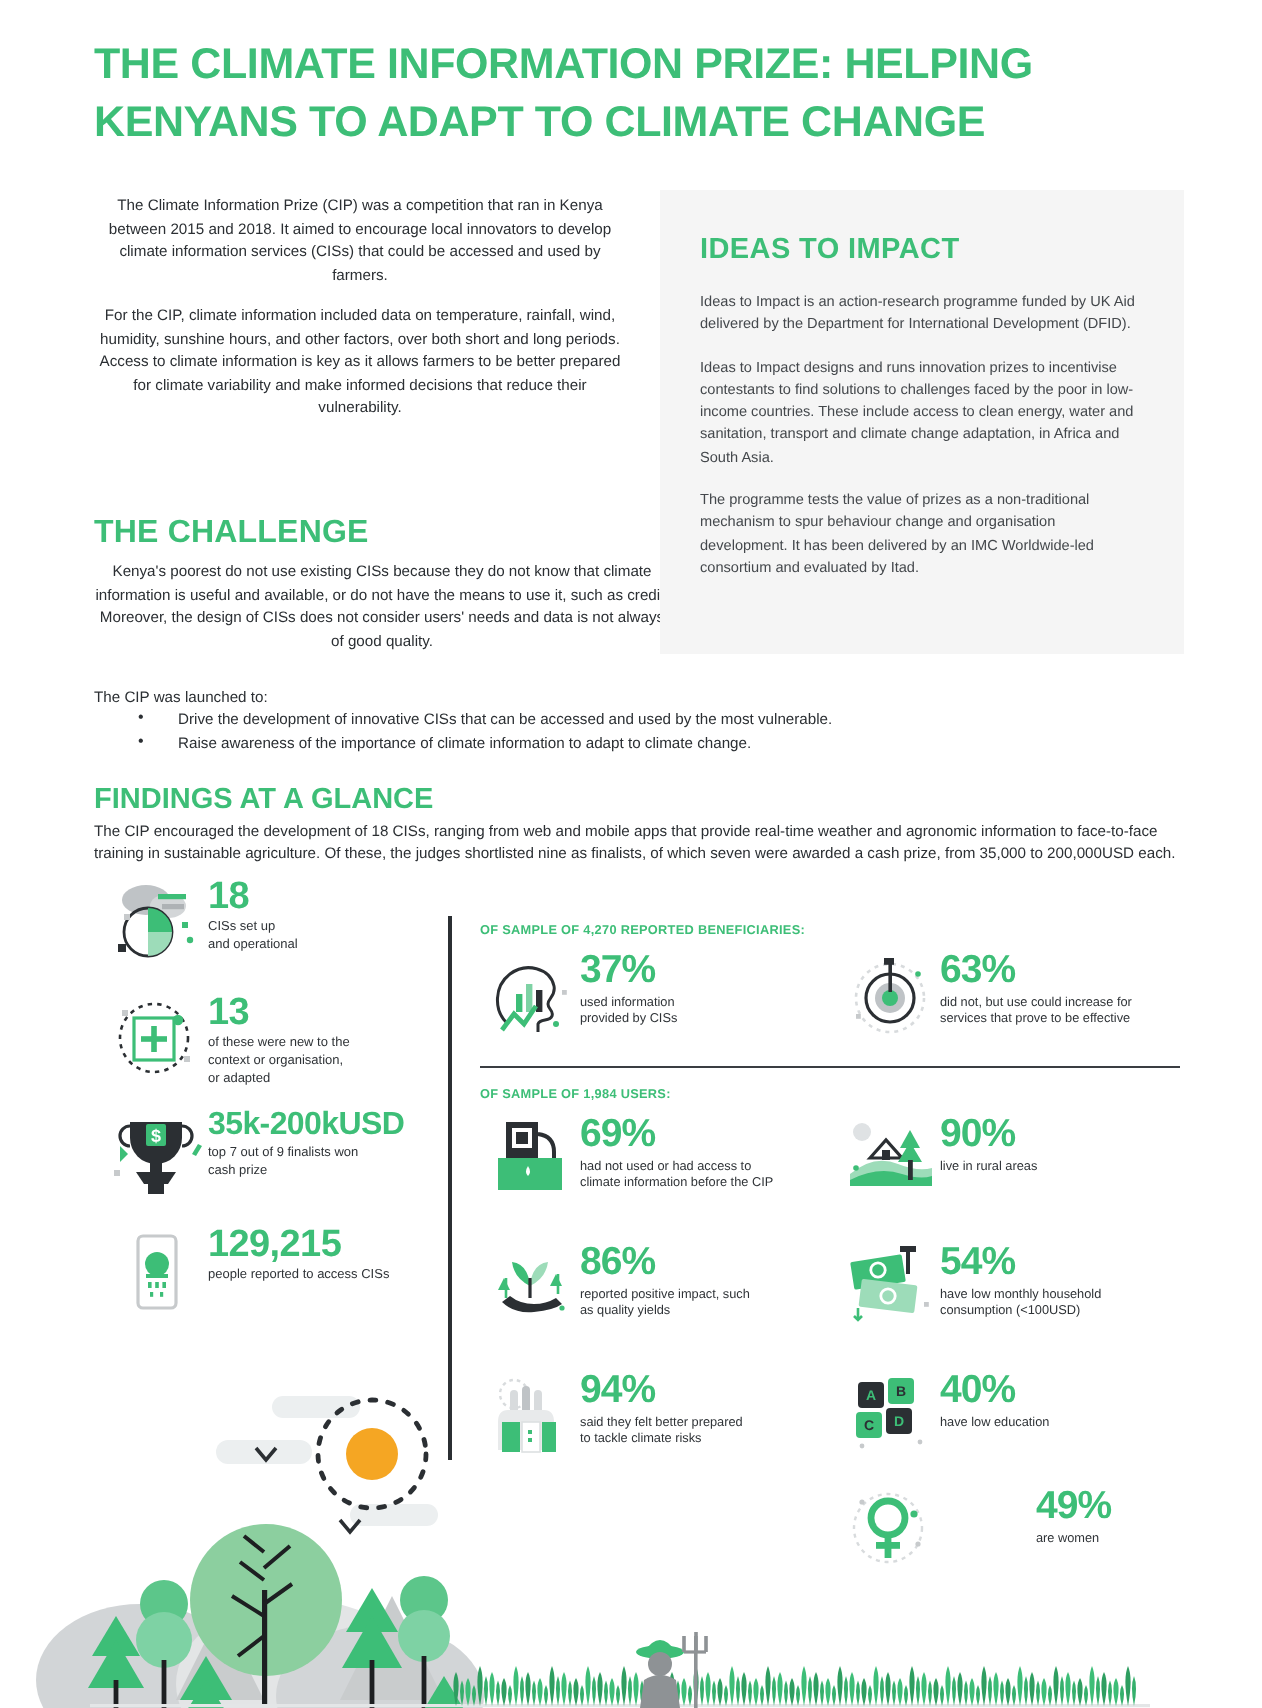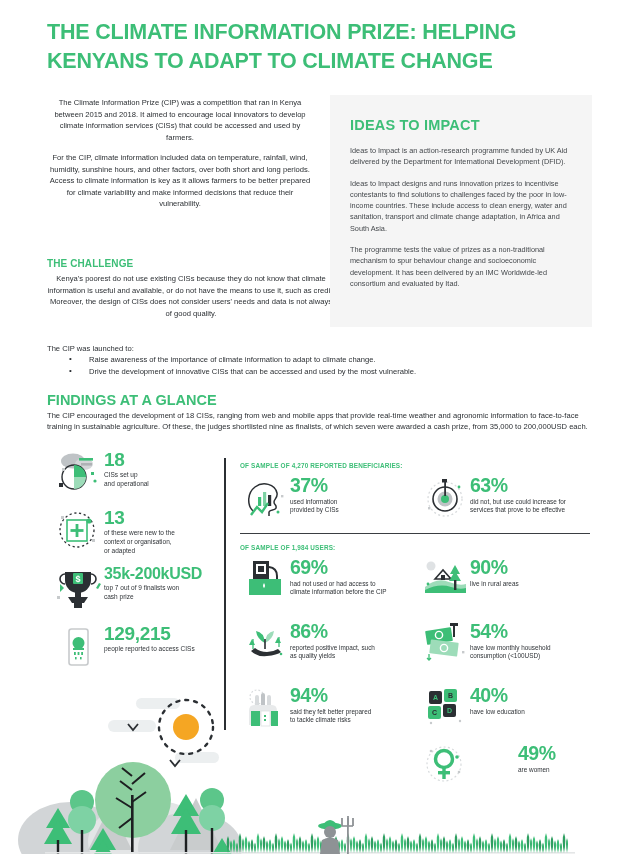--- a/index.html
+++ b/index.html
@@ -19,21 +19,21 @@
     letter-spacing: -0.2px;
   }
 
   
   .intro-col { position: absolute; left: 47px; top: 97px; width: 266px; }
   .body-text {
     font-size: 7.6px; line-height: 1.52; color: #2b2f33;
     margin-bottom: 9px; text-align: center;
   }
   .sec-head {
-    color: #3DBE77; font-size: 10px; font-weight: bold;
+    color: #3DBE77; font-size: 16px; font-weight: bold;
     letter-spacing: 0.1px; margin: 9px 0 4px 0;
   }
   .bullet-lead { font-size: 7.6px; color:#2b2f33; margin-top: 7px; }
   ul.bullets { list-style: none; margin: 1px 0 0 0; padding: 0; }
   ul.bullets li {
     position: relative; font-size: 7.6px; line-height: 1.5;
     color: #2b2f33; padding-left: 42px; margin-bottom: 1px;
   }
   ul.bullets li::before {
     content: "\2022"; position: absolute; left: 22px; top: -1px;
@@ -61,21 +61,21 @@
   .findings-text {
     position: absolute; left: 47px; top: 410px; width: 548px;
     font-size: 7.6px; line-height: 1.5; color: #2b2f33;
   }
 
   
   .divider {
     position: absolute; left: 224px; top: 458px; width: 1.6px; height: 272px;
     background: #2b2f33;
   }
-  .left-stats { position: absolute; left: 52px; top: 448px; width: 170px; }
+  .left-stats { position: absolute; left: 52px; top: 437px; width: 170px; }
   .stat-row { display: flex; align-items: flex-start; margin-bottom: 8px; min-height: 50px; }
   .stat-icon { width: 52px; flex: 0 0 52px; display:flex; align-items:center; justify-content:center; padding-top:2px; }
   .stat-body { padding-top: 2px; }
   .stat-num {
     color: #3DBE77; font-weight: bold; font-size: 19px; line-height: 1.05;
     letter-spacing: -0.3px;
   }
   .stat-num.mid { font-size: 16px; }
   .stat-cap { font-size: 6.5px; line-height: 1.35; color: #2f3337; margin-top: 1.5px; }
 
@@ -112,30 +112,30 @@
   </div>
 
   <div style="position:absolute;left:47px;top:249px;width:288px;">
     <div class="sec-head">THE CHALLENGE</div>
     <div class="body-text">Kenya's poorest do not use existing CISs because they do not know that climate information is useful and available, or do not have the means to use it, such as credit. Moreover, the design of CISs does not consider users' needs and data is not always of good quality.</div>
   </div>
 
   <div style="position:absolute;left:47px;top:337px;width:520px;">
     <div class="bullet-lead">The CIP was launched to:</div>
     <ul class="bullets">
+      <li><span>Drive the development of innovative CISs that can be accessed and used by the most vulnerable.</span></li>
       <li><span>Raise awareness of the importance of climate information to adapt to climate change.</span></li>
-      <li><span>Drive the development of innovative CISs that can be accessed and used by the most vulnerable.</span></li>
     </ul>
   </div>
 
   <div class="impact-box">
     <div class="impact-head">IDEAS TO IMPACT</div>
     <div class="impact-text">Ideas to Impact is an action-research programme funded by UK Aid delivered by the Department for International Development (DFID).</div>
     <div class="impact-text">Ideas to Impact designs and runs innovation prizes to incentivise contestants to find solutions to challenges faced by the poor in low-income countries. These include access to clean energy, water and sanitation, transport and climate change adaptation, in Africa and South Asia.</div>
-    <div class="impact-text">The programme tests the value of prizes as a non-traditional mechanism to spur behaviour change and socioeconomic development. It has been delivered by an IMC Worldwide-led consortium and evaluated by Itad.</div>
+    <div class="impact-text">The programme tests the value of prizes as a non-traditional mechanism to spur behaviour change and organisation development. It has been delivered by an IMC Worldwide-led consortium and evaluated by Itad.</div>
   </div>
 
   <div class="findings-head">FINDINGS AT A GLANCE</div>
   <div class="findings-text">The CIP encouraged the development of 18 CISs, ranging from web and mobile apps that provide real-time weather and agronomic information to face-to-face training in sustainable agriculture. Of these, the judges shortlisted nine as finalists, of which seven were awarded a cash prize, from 35,000 to 200,000USD each.</div>
 
   <div class="divider"></div>
 
   <div class="left-stats">
 
     <div class="stat-row">

